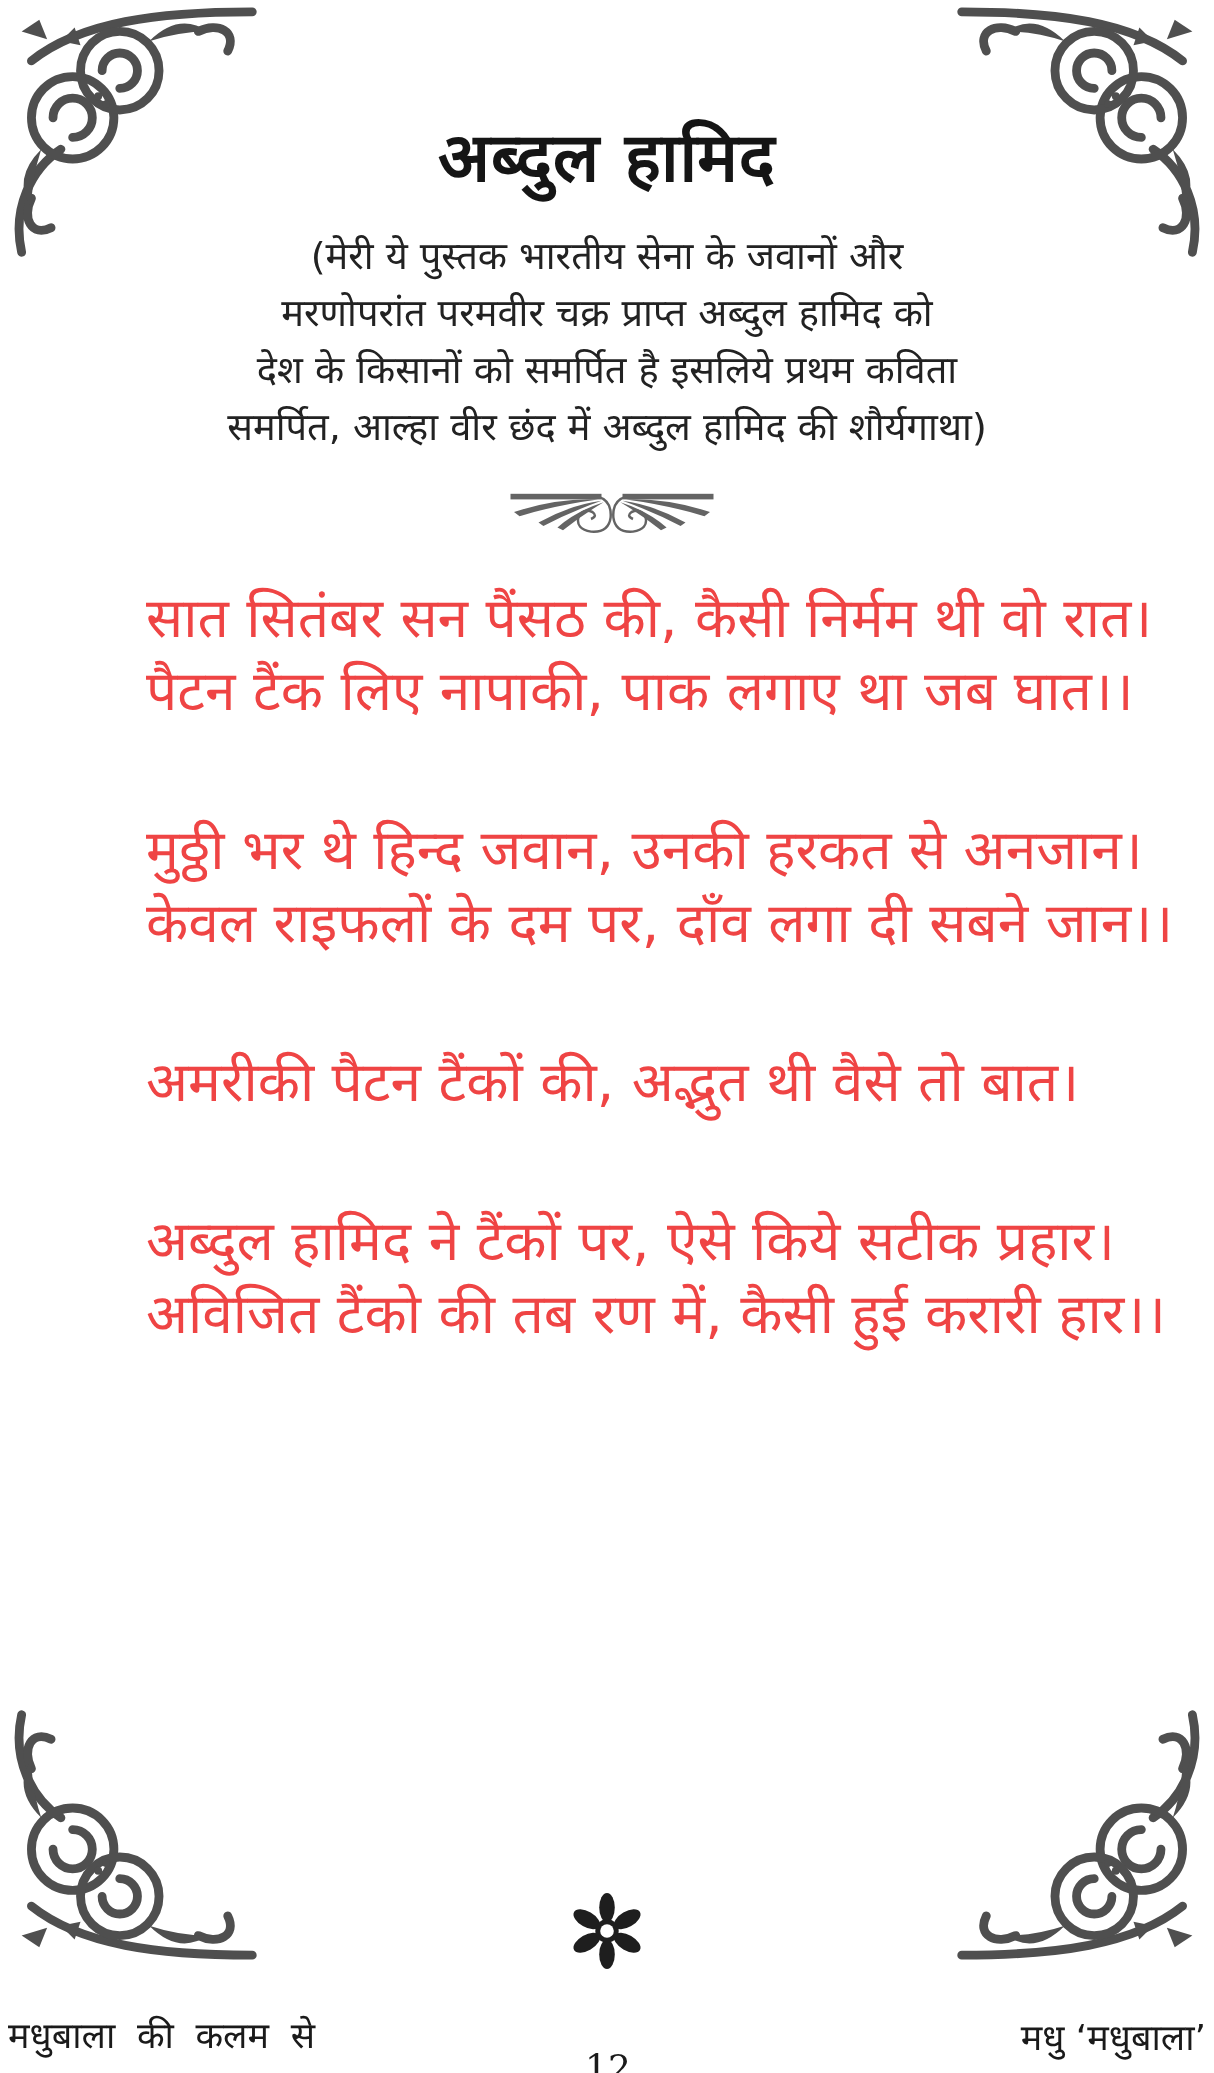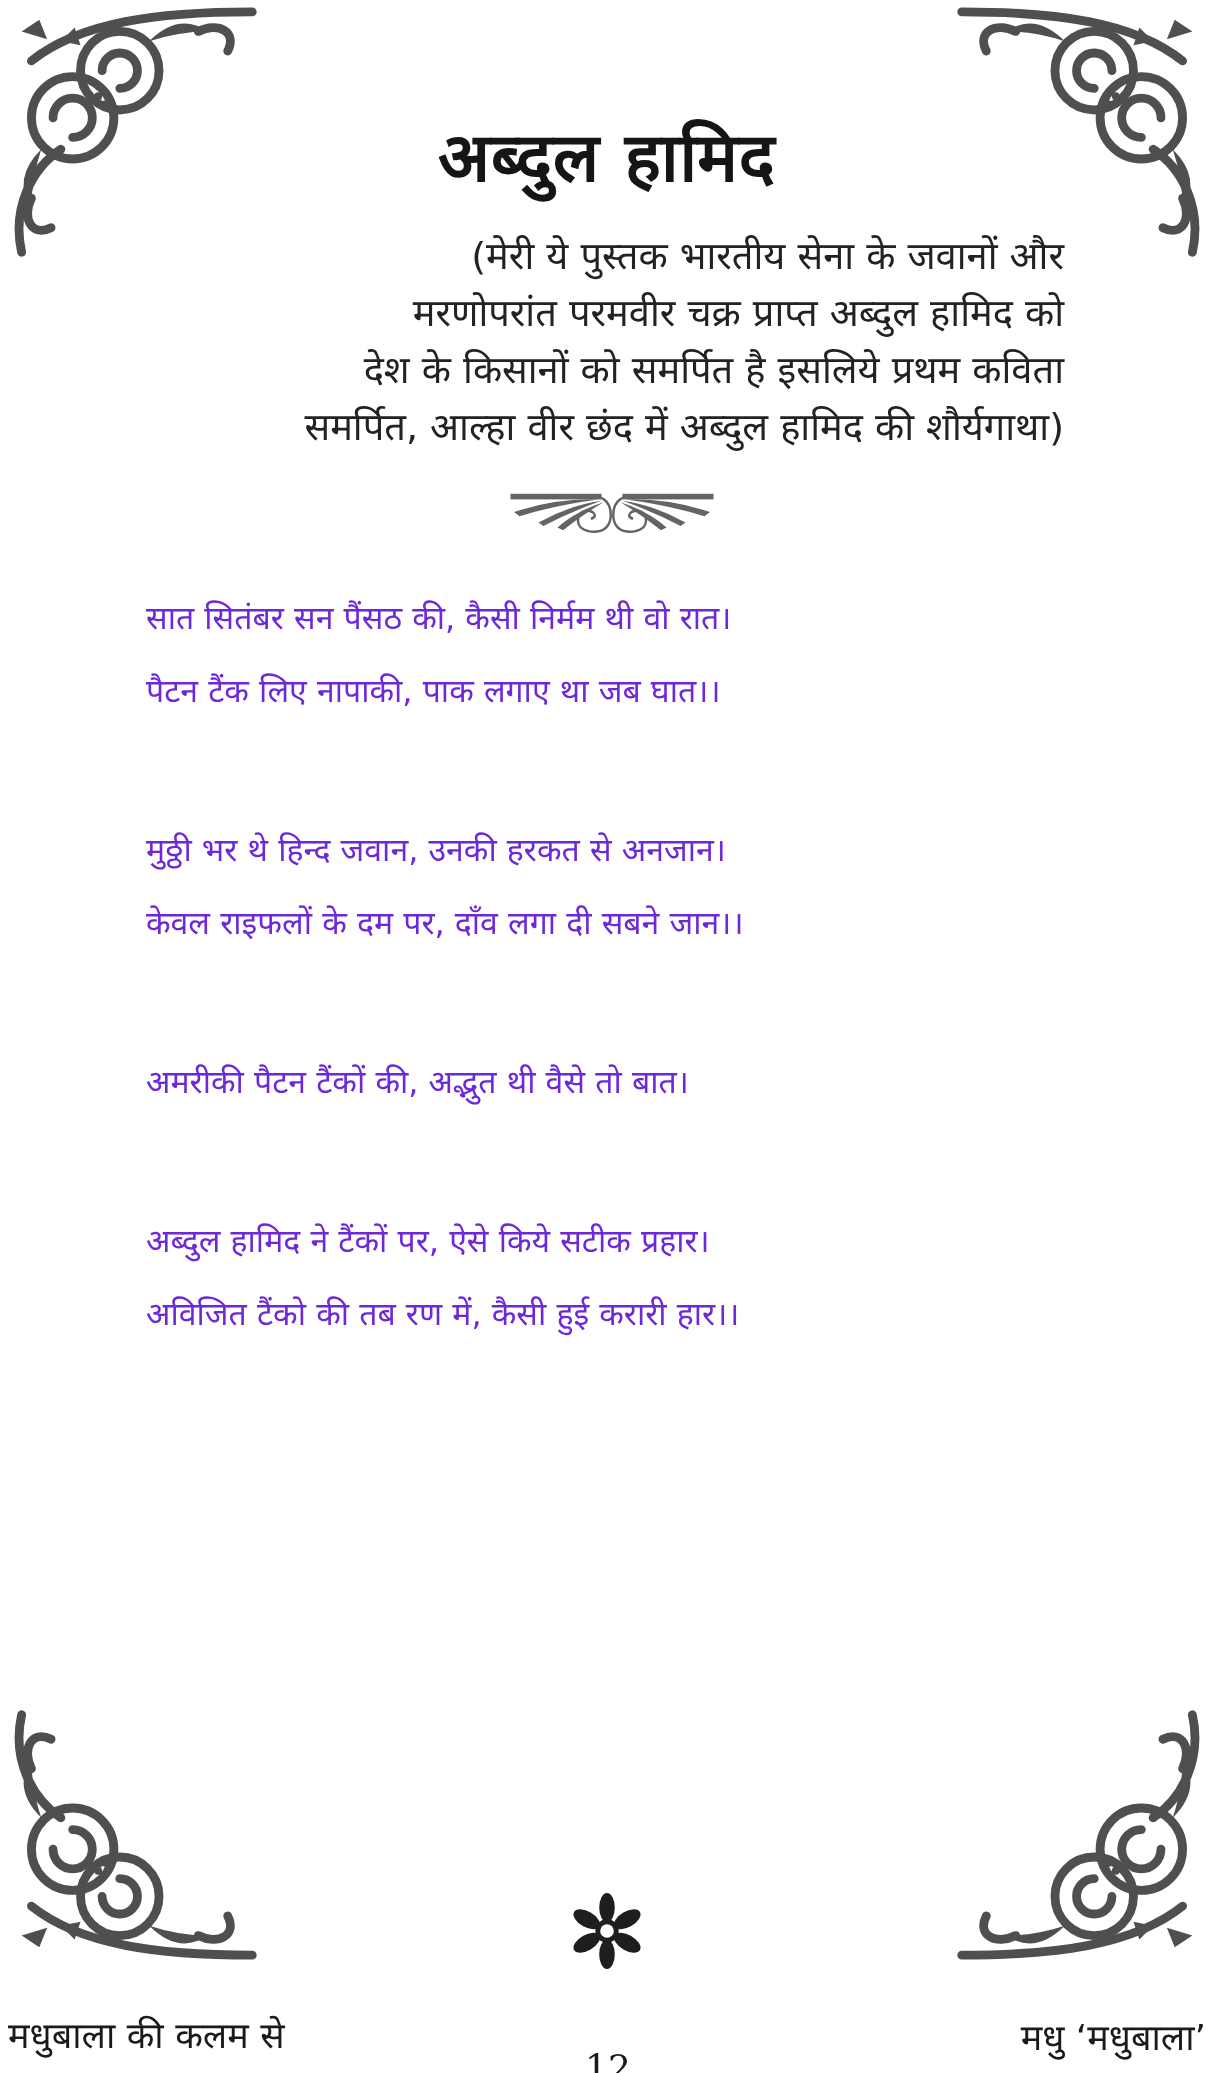--- a/index.html
+++ b/index.html
@@ -14,43 +14,43 @@
   .corner.bl { left: 2px; top: 1700px; transform: scaleY(-1); }
   .corner.br { right: 2px; top: 1700px; transform: scale(-1,-1); }
 
   .title {
     position: absolute; left: 0; right: 0; top: 92px; text-align: center;
     font-family: "DejaVu Serif", "Liberation Serif", serif;
     font-weight: bold; font-size: 68px; letter-spacing: 1px; color: #151515;
   }
   .dedication {
     position: absolute; left: 150px; right: 150px; top: 228px;
-    text-align: right; font-size: 38px; line-height: 57px; color: #222;
+    text-align: center; font-size: 38px; line-height: 57px; color: #222;
   }
   .dedication div { white-space: nowrap; }
 
   .divider { position: absolute; left: 462px; top: 484px; width: 300px; height: 56px; }
   .divider svg { width: 100%; height: 100%; display: block; }
 
   .poem { position: absolute; left: 146px; top: 582px; width: 930px; }
   .stanza { margin-bottom: 86px; }
   .line {
-    font-size: 32px; line-height: 73px; white-space: nowrap; color: #6d28d9;
+    font-size: 55px; line-height: 73px; white-space: nowrap; color: #ef4444;
     display: flex; justify-content: space-between;
   }
   .line span { display: inline-block; }
 
   .end-mark { position: absolute; left: 568px; top: 1892px; width: 78px; height: 78px; }
   .end-mark svg { width: 100%; height: 100%; display: block; }
 
   .footer {
     position: absolute; left: 0; right: 0; top: 2010px; height: 50px;
     font-size: 36px; color: #1a1a1a;
   }
-  .footer .left { position: absolute; left: 8px; top: 0; }
+  .footer .left { position: absolute; left: 8px; top: 0; font-family: Liberation Mono, monospace; }
   .footer .center { position: absolute; left: 585px; top: 0; font-family: "DejaVu Serif", serif; margin-top: 37px; }
   .footer .right { position: absolute; right: 8px; top: 2px; }
 </style>
 </head>
 <body>
 
 <div class="corner tl">
   <svg viewBox="0 0 270 270">
     <g fill="none" stroke="#4f4f4f" stroke-width="9" stroke-linecap="round">
       <path d="M20 255 C10 210, 30 170, 60 150"></path>

